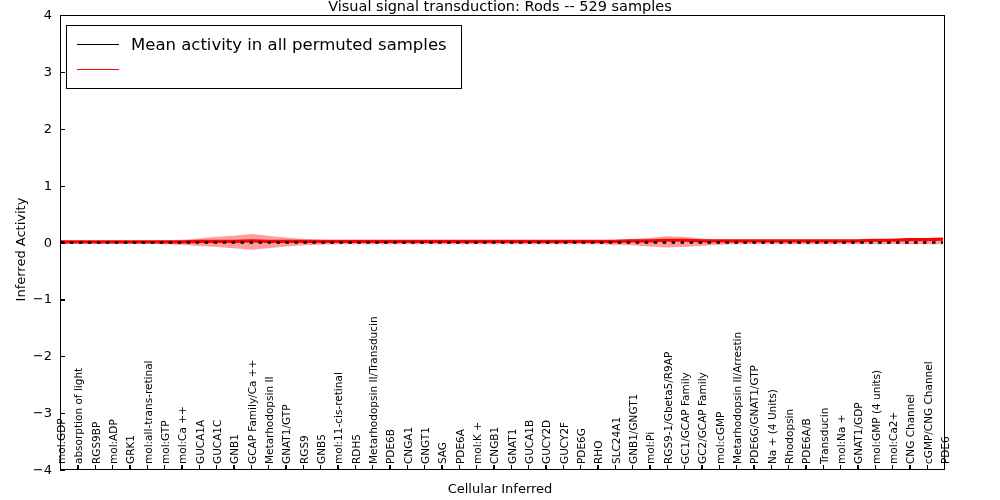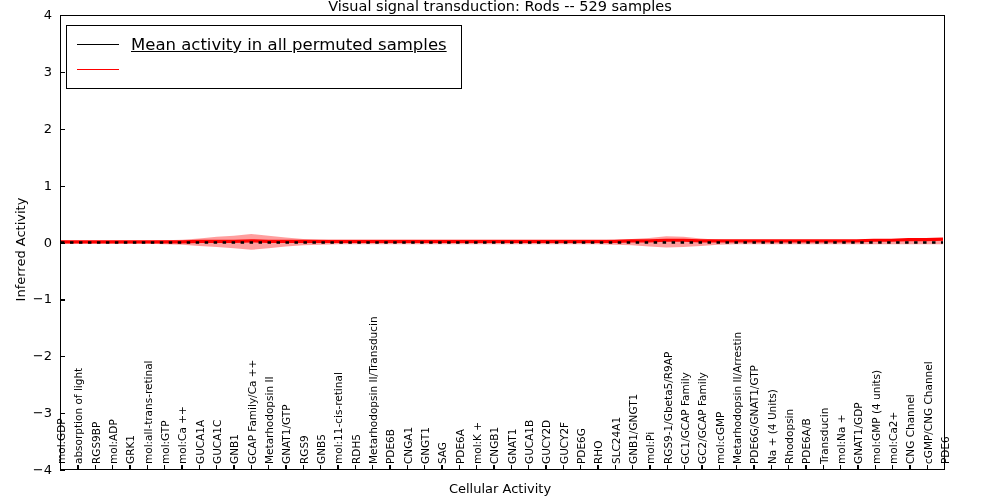--- a/index.html
+++ b/index.html
@@ -46,21 +46,21 @@
   }
 
   
   #legend{
     position:absolute;left:66px;top:25px;
     border:1.2px solid #000;background:#fff;
     padding:6px 14px 6px 10px;
   }
   .legend-row{display:flex;align-items:center;height:25px;}
   .legend-swatch{width:42px;height:0;border-top-width:1.6px;border-top-style:solid;margin-right:12px;}
-  .legend-text{font-size:16.5px;color:#000;white-space:nowrap;text-decoration:underline;}
+  .legend-text{font-size:16.5px;color:#000;white-space:nowrap;}
 </style>
 </head>
 <body>
 
 <div id="root">
 
   <div id="chart-title">Visual signal transduction: Rods -- 529 samples</div>
 
   <div id="plot-frame">
     <div id="plot-inner">
@@ -193,21 +193,21 @@
       <div class="xlab" style="left: 814.667px; top: -2px;">mol:GMP (4 units)</div>
       <div class="xtick-mark" style="left: 832px;"></div>
       <div class="xlab" style="left: 832px; top: -2px;">mol:Ca2+</div>
       <div class="xtick-mark" style="left: 849.333px;"></div>
       <div class="xlab" style="left: 849.333px; top: -2px;">CNG Channel</div>
       <div class="xtick-mark" style="left: 866.667px;"></div>
       <div class="xlab" style="left: 866.667px; top: -2px;">cGMP/CNG Channel</div>
       <div class="xtick-mark" style="left: 884px;"></div>
       <div class="xlab" style="left: 884px; top: -2px;">PDE6</div>
     </div>
-  <div id="xlabel">Cellular Activity</div>
+  <div id="xlabel">Cellular Inferred</div>
 
   <div id="legend">
     <div class="legend-row">
       <span class="legend-swatch" style="border-top-color:#000000;"></span>
       <span class="legend-text">Mean activity in all permuted samples</span>
     </div>
     <div class="legend-row">
       <span class="legend-swatch" style="border-top-color:#ff0000;"></span>
     </div>
   </div>

